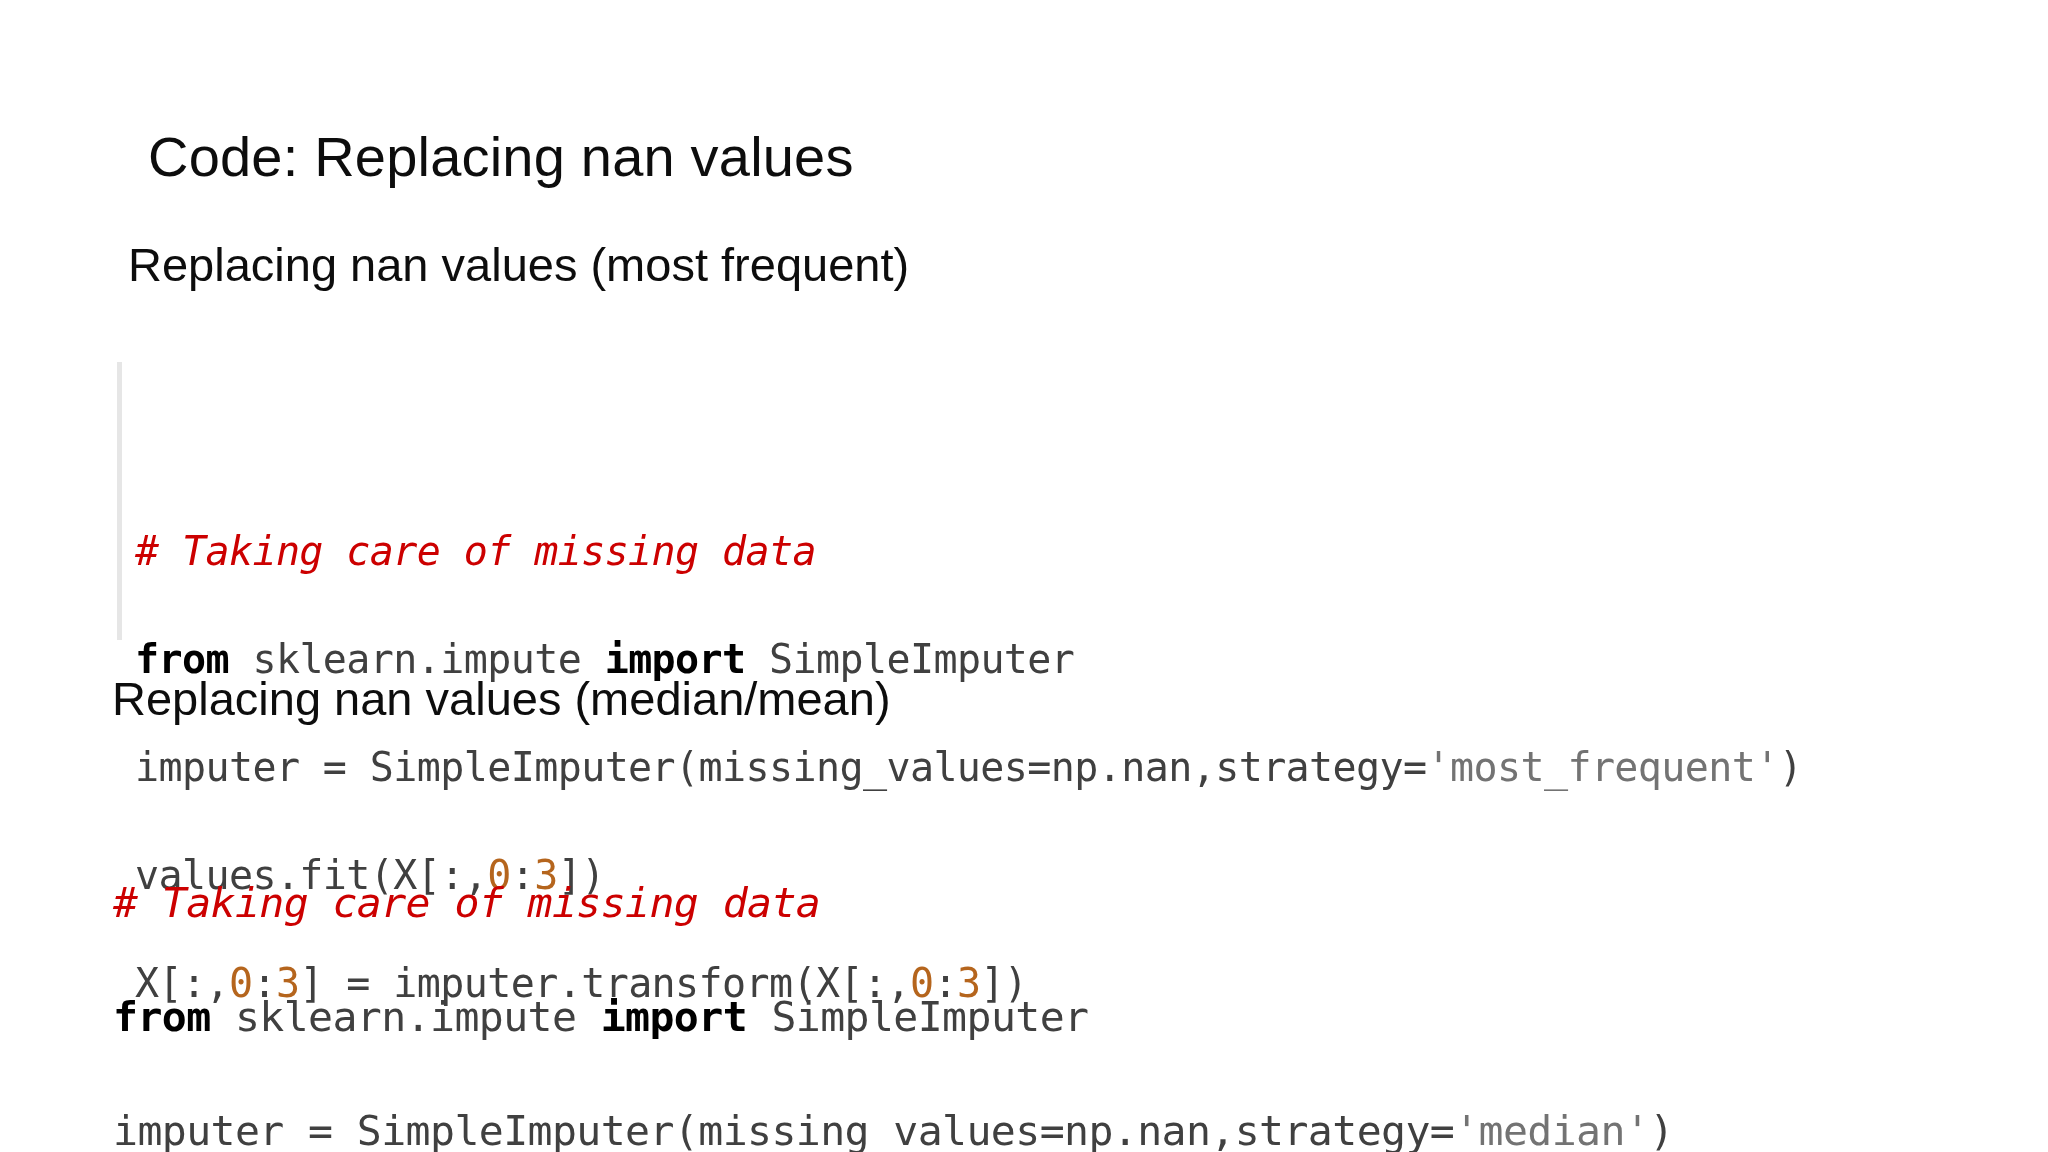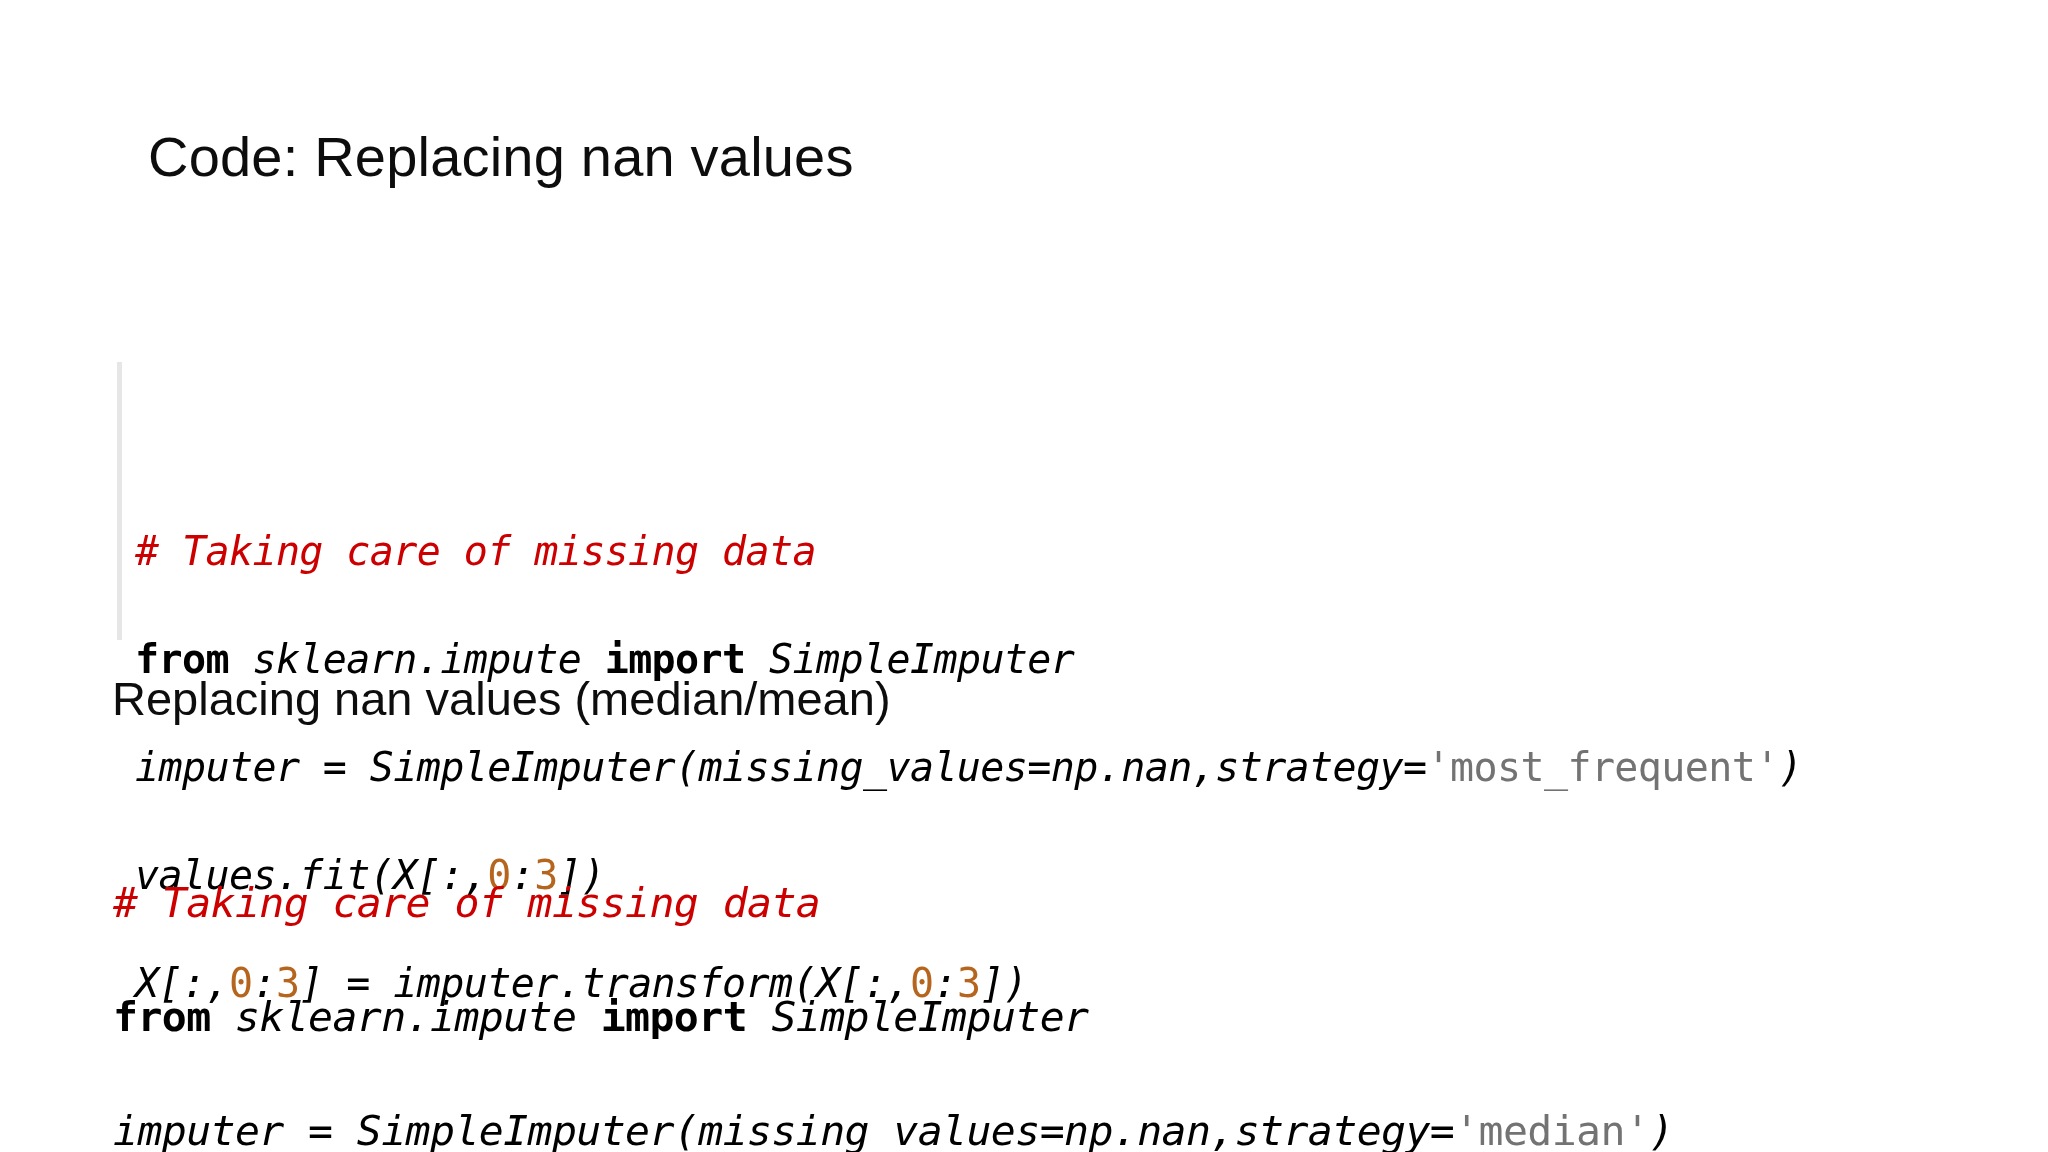--- a/index.html
+++ b/index.html
@@ -107,31 +107,31 @@
     color: #000000;
     font-weight: bold;
   }
   .tok-string {
     color: #737373;
   }
   .tok-number {
     color: #b5651d;
   }
   .tok-plain {
-    color: #000000;
-    font-style: italic;
+    color: #404040;
   }
 </style>
 </head>
 <body style="background: rgb(255, 255, 255);">
 
 <div class="slide">
 
   <h1 class="slide-title">Code: Replacing nan values</h1>
 
+  <div class="section-heading h1">Replacing nan values (most frequent)</div>
 
   <div class="code-block block-1">
     <span class="rule" style="background: rgb(230, 230, 230);"></span>
     <code class="lines"><span class="code-line"><span class="tok-comment"># Taking care of missing data</span></span>
 <span class="code-line"><span class="tok-keyword">from</span><span class="tok-plain"> sklearn.impute </span><span class="tok-keyword">import</span><span class="tok-plain"> SimpleImputer</span></span>
 <span class="code-line"><span class="tok-plain">imputer = SimpleImputer(missing_values=np.nan,strategy=</span><span class="tok-string">'most_frequent'</span><span class="tok-plain">)</span></span>
 <span class="code-line"><span class="tok-plain">values.fit(X[:,</span><span class="tok-number">0</span><span class="tok-plain">:</span><span class="tok-number">3</span><span class="tok-plain">])</span></span>
 <span class="code-line"><span class="tok-plain">X[:,</span><span class="tok-number">0</span><span class="tok-plain">:</span><span class="tok-number">3</span><span class="tok-plain">] = imputer.transform(X[:,</span><span class="tok-number">0</span><span class="tok-plain">:</span><span class="tok-number">3</span><span class="tok-plain">])</span></span></code>
   </div>
 

